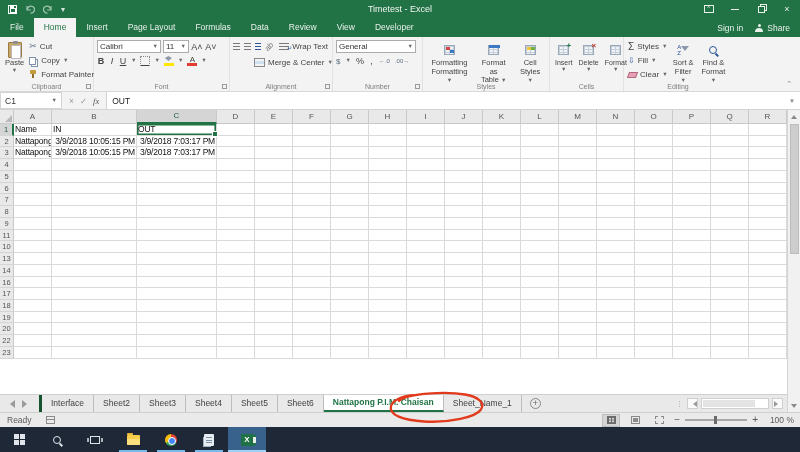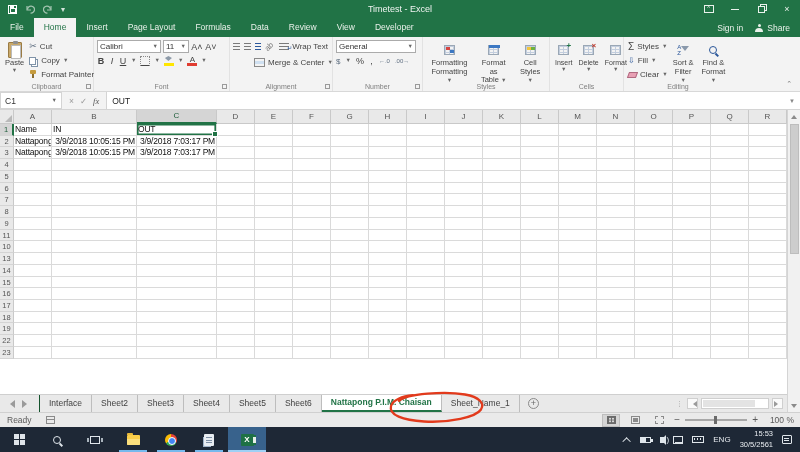--- a/index.html
+++ b/index.html
@@ -120,21 +120,21 @@
   .tri-dn { width:0; height:0; border:3px solid transparent; border-top:4px solid #8a8a8a; margin-bottom:-2px; }
   .vs-thumb { position:absolute; left:1.5px; top:14px; width:9px; height:130px; background:#cdcdcd; border:1px solid #bdbdbd; }
 
   
   .sheetbar { position:absolute; left:0; top:394px; width:787px; height:18px; background:#e9e9e9; border-top:1px solid #cfcfcf; display:flex; align-items:stretch; }
   .snav { display:flex; align-items:center; gap:7px; padding:0 8px 0 6px; }
   .tri-l { width:0; height:0; border:4px solid transparent; border-right:5px solid #9a9a9a; }
   .tri-r { width:0; height:0; border:4px solid transparent; border-left:5px solid #9a9a9a; }
   .stabs { display:flex; align-items:stretch; }
   .stab { padding:0 9px; font-size:8.5px; color:#3f3f3f; line-height:17px; border-right:1px solid #bdbdbd; white-space:nowrap; }
-  .stab:first-child { border-left:1px solid #14532d; }
+  .stab:first-child { border-left:3px solid #14532d; }
   .stab.active { background:#fff; color:var(--excel-green,#217346); font-weight:bold; border-bottom:2px solid var(--excel-green,#217346); line-height:15px; }
   .addsheet { width:11px; height:11px; border:1px solid #8a8a8a; border-radius:50%; color:#6a6a6a; font-size:9px; line-height:9px; text-align:center; align-self:center; margin-left:8px; }
   .hscroll { margin-left:auto; display:flex; align-items:center; gap:3px; padding-right:4px; }
   .hs-dots { color:#9a9a9a; font-size:7px; letter-spacing:1px; }
   .hs-btn { width:11px; height:11px; border:1px solid #cfcfcf; background:#fafafa; display:flex; align-items:center; justify-content:center; }
   .hs-btn .tri-l { border-right-width:4px; border-top-width:3px; border-bottom-width:3px; }
   .hs-btn .tri-r { border-left-width:4px; border-top-width:3px; border-bottom-width:3px; }
   .hs-track { width:68px; height:11px; border:1px solid #cfcfcf; background:#fff; position:relative; }
   .hs-thumb { position:absolute; left:1px; top:1px; width:52px; height:7px; background:#e3e3e3; }
 
@@ -750,41 +750,20 @@
           <div class="gcell" style="width: 38px;"></div>
           <div class="gcell" style="width: 38px;"></div>
           <div class="gcell" style="width: 38px;"></div>
           <div class="gcell" style="width: 38px;"></div>
           <div class="gcell" style="width: 38px;"></div>
           <div class="gcell" style="width: 38px;"></div>
           <div class="gcell" style="width: 38px;"></div>
           <div class="gcell" style="width: 38px;"></div>
         </div>
         <div class="grow">
-          <div class="rowhdr">15</div>
-          <div class="gcell" style="width: 38px;"></div>
-          <div class="gcell" style="width: 85px;"></div>
-          <div class="gcell" style="width: 80px;"></div>
-          <div class="gcell" style="width: 38px;"></div>
-          <div class="gcell" style="width: 38px;"></div>
-          <div class="gcell" style="width: 38px;"></div>
-          <div class="gcell" style="width: 38px;"></div>
-          <div class="gcell" style="width: 38px;"></div>
-          <div class="gcell" style="width: 38px;"></div>
-          <div class="gcell" style="width: 38px;"></div>
-          <div class="gcell" style="width: 38px;"></div>
-          <div class="gcell" style="width: 38px;"></div>
-          <div class="gcell" style="width: 38px;"></div>
-          <div class="gcell" style="width: 38px;"></div>
-          <div class="gcell" style="width: 38px;"></div>
-          <div class="gcell" style="width: 38px;"></div>
-          <div class="gcell" style="width: 38px;"></div>
-          <div class="gcell" style="width: 38px;"></div>
-        </div>
-        <div class="grow">
           <div class="rowhdr">16</div>
           <div class="gcell" style="width: 38px;"></div>
           <div class="gcell" style="width: 85px;"></div>
           <div class="gcell" style="width: 80px;"></div>
           <div class="gcell" style="width: 38px;"></div>
           <div class="gcell" style="width: 38px;"></div>
           <div class="gcell" style="width: 38px;"></div>
           <div class="gcell" style="width: 38px;"></div>
           <div class="gcell" style="width: 38px;"></div>
           <div class="gcell" style="width: 38px;"></div>
@@ -835,20 +814,41 @@
           <div class="gcell" style="width: 38px;"></div>
           <div class="gcell" style="width: 38px;"></div>
           <div class="gcell" style="width: 38px;"></div>
           <div class="gcell" style="width: 38px;"></div>
           <div class="gcell" style="width: 38px;"></div>
           <div class="gcell" style="width: 38px;"></div>
           <div class="gcell" style="width: 38px;"></div>
         </div>
         <div class="grow">
           <div class="rowhdr">19</div>
+          <div class="gcell" style="width: 38px;"></div>
+          <div class="gcell" style="width: 85px;"></div>
+          <div class="gcell" style="width: 80px;"></div>
+          <div class="gcell" style="width: 38px;"></div>
+          <div class="gcell" style="width: 38px;"></div>
+          <div class="gcell" style="width: 38px;"></div>
+          <div class="gcell" style="width: 38px;"></div>
+          <div class="gcell" style="width: 38px;"></div>
+          <div class="gcell" style="width: 38px;"></div>
+          <div class="gcell" style="width: 38px;"></div>
+          <div class="gcell" style="width: 38px;"></div>
+          <div class="gcell" style="width: 38px;"></div>
+          <div class="gcell" style="width: 38px;"></div>
+          <div class="gcell" style="width: 38px;"></div>
+          <div class="gcell" style="width: 38px;"></div>
+          <div class="gcell" style="width: 38px;"></div>
+          <div class="gcell" style="width: 38px;"></div>
+          <div class="gcell" style="width: 38px;"></div>
+        </div>
+        <div class="grow">
+          <div class="rowhdr">20</div>
           <div class="gcell" style="width: 38px;"></div>
           <div class="gcell" style="width: 85px;"></div>
           <div class="gcell" style="width: 80px;"></div>
           <div class="gcell" style="width: 38px;"></div>
           <div class="gcell" style="width: 38px;"></div>
           <div class="gcell" style="width: 38px;"></div>
           <div class="gcell" style="width: 38px;"></div>
           <div class="gcell" style="width: 38px;"></div>
           <div class="gcell" style="width: 38px;"></div>
           <div class="gcell" style="width: 38px;"></div>
@@ -990,32 +990,19 @@
       </div>
     <div class="tbtn open">
         <span class="i-chrome"></span>
       </div>
     <div class="tbtn open">
         <span class="i-note"></span>
       </div>
     <div class="tbtn active">
         <span class="i-excel">X</span>
       </div>
-    <div class="tray">
-      <span class="i-chevup"></span>
-      <span class="i-batt"></span>
-      <span class="i-spk"></span>
-      <span class="i-net"></span>
-      <span class="i-kbd"></span>
-      <span class="tray-lang">ENG</span>
-      <span class="tray-clock">
-        <span>15:53</span><br>
-        <span>30/5/2561</span>
-      </span>
-      <span class="i-action"></span>
-    </div>
   </div>
 
   <svg class="annotation" width="800" height="452" viewBox="0 0 800 452">
     <path d="M 399 401 C 406 393.5, 446 391, 465 394.5 C 479 397, 485 403, 481 409.5 C 476 417, 450 423, 424 421.5 C 403 420.3, 388.5 415, 391 406 C 392.8 400, 402 396.2, 413 395.2" fill="none" stroke="#e23a1c" stroke-width="2.3" stroke-linecap="round"></path>
   </svg>
 
 </div>
 
 </body></html>

